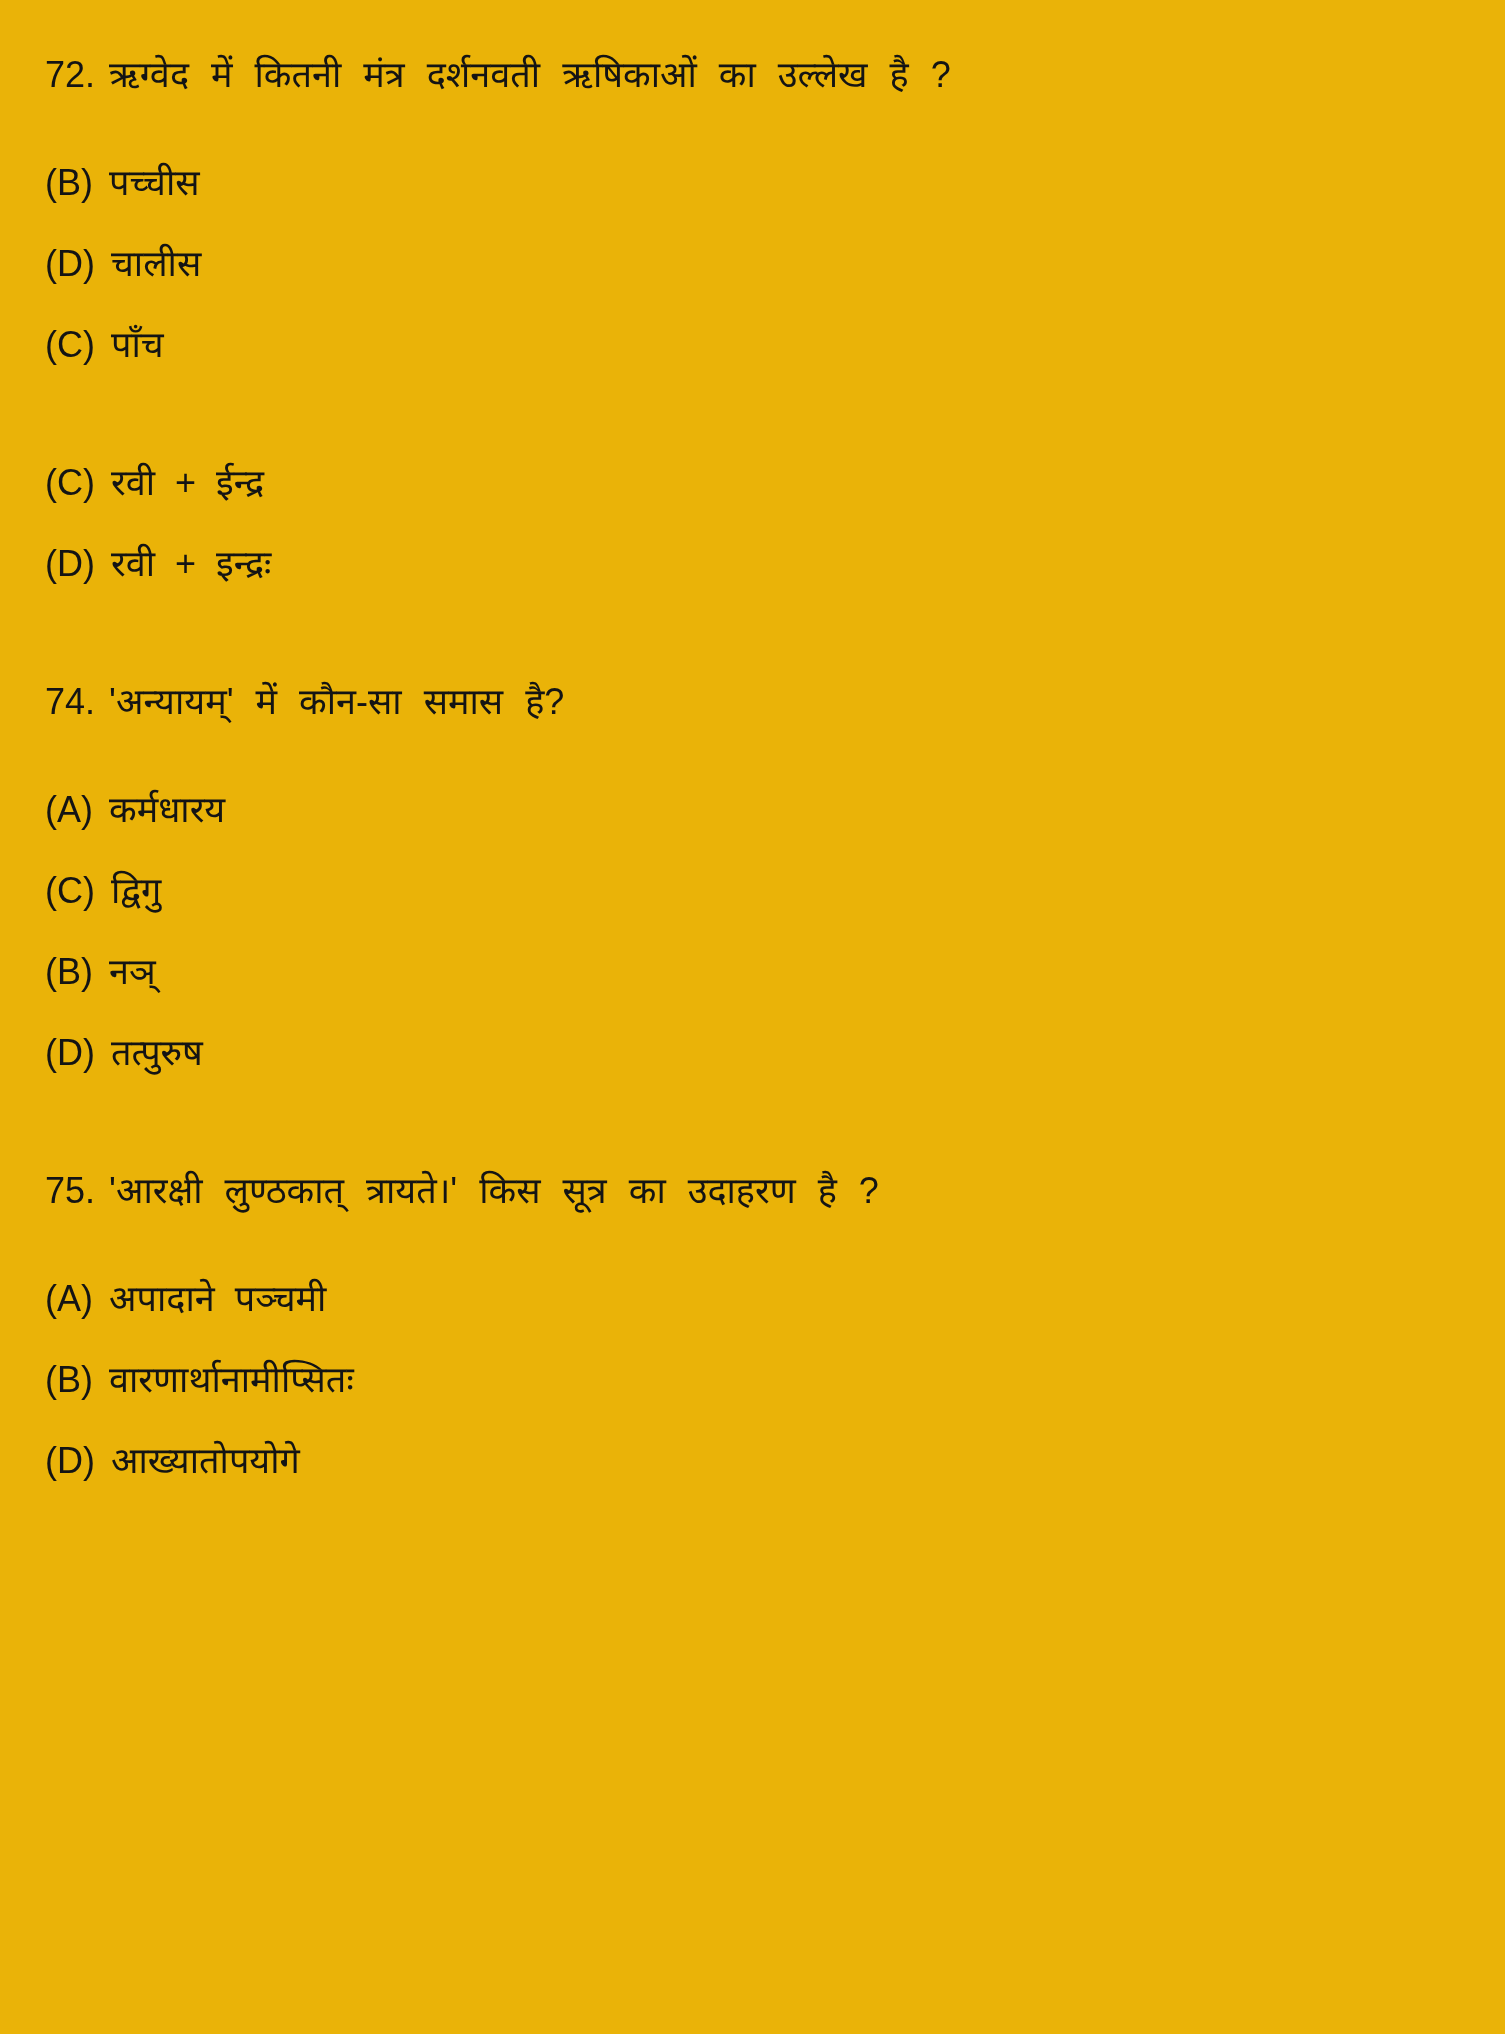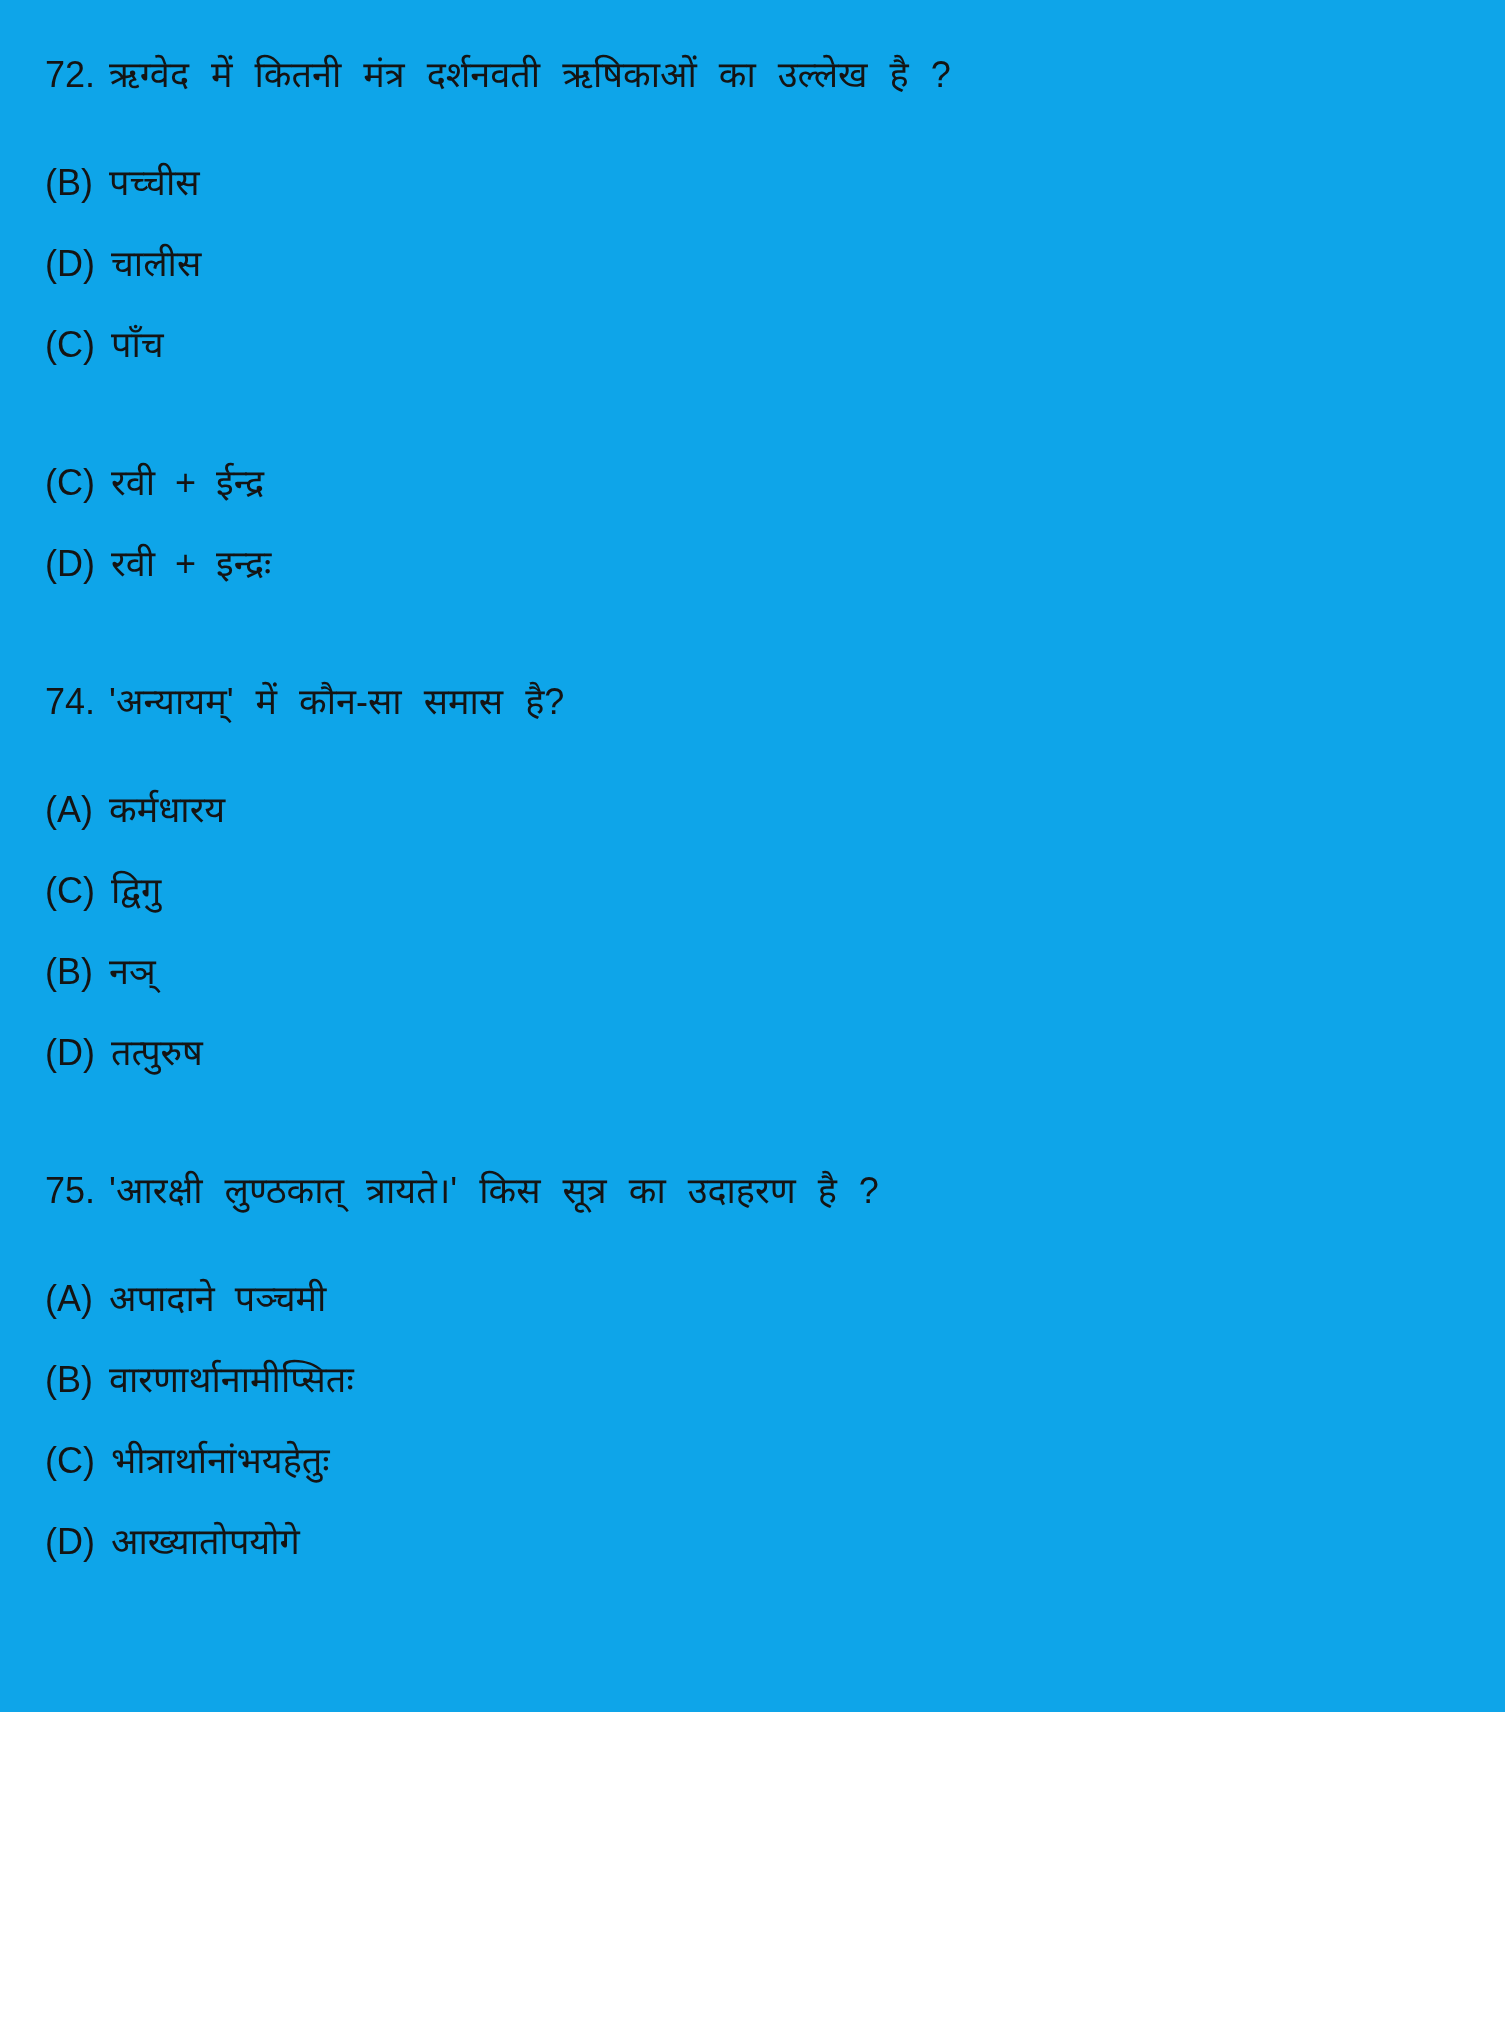--- a/index.html
+++ b/index.html
@@ -10,23 +10,23 @@
   body {
     width: 1505px;
     height: 2034px;
     overflow: hidden;
     font-family: "Liberation Sans", "DejaVu Sans", sans-serif;
     color: #141414;
   }
   .paper {
     box-sizing: border-box;
     width: 1505px;
-    height: 1712px;
+    height: 2034px;
     padding: 50px 21px 0 45px;
-    background: #0ea5e9;
+    background: #eab308;
   }
   .question-block {
     margin: 0 0 88px 0;
   }
   .question-line {
     font-size: 36px;
     line-height: 50px;
     word-spacing: 12px;
     margin: 0 0 58px 0;
     white-space: nowrap;
@@ -108,21 +108,18 @@
       <span class="q-number">75.</span><span>'आरक्षी लुण्ठकात् त्रायते।' किस सूत्र का उदाहरण है ?</span>
     </p>
     <ul class="options">
       <li class="option-line">
         <span class="option-label">(A)</span><span>अपादाने पञ्चमी</span>
       </li>
       <li class="option-line">
         <span class="option-label">(B)</span><span>वारणार्थानामीप्सितः</span>
       </li>
       <li class="option-line">
-        <span class="option-label">(C)</span><span>भीत्रार्थानांभयहेतुः</span>
-      </li>
-      <li class="option-line">
         <span class="option-label">(D)</span><span>आख्यातोपयोगे</span>
       </li>
     </ul>
   </section>
 
 </main>
 
 </body></html>

